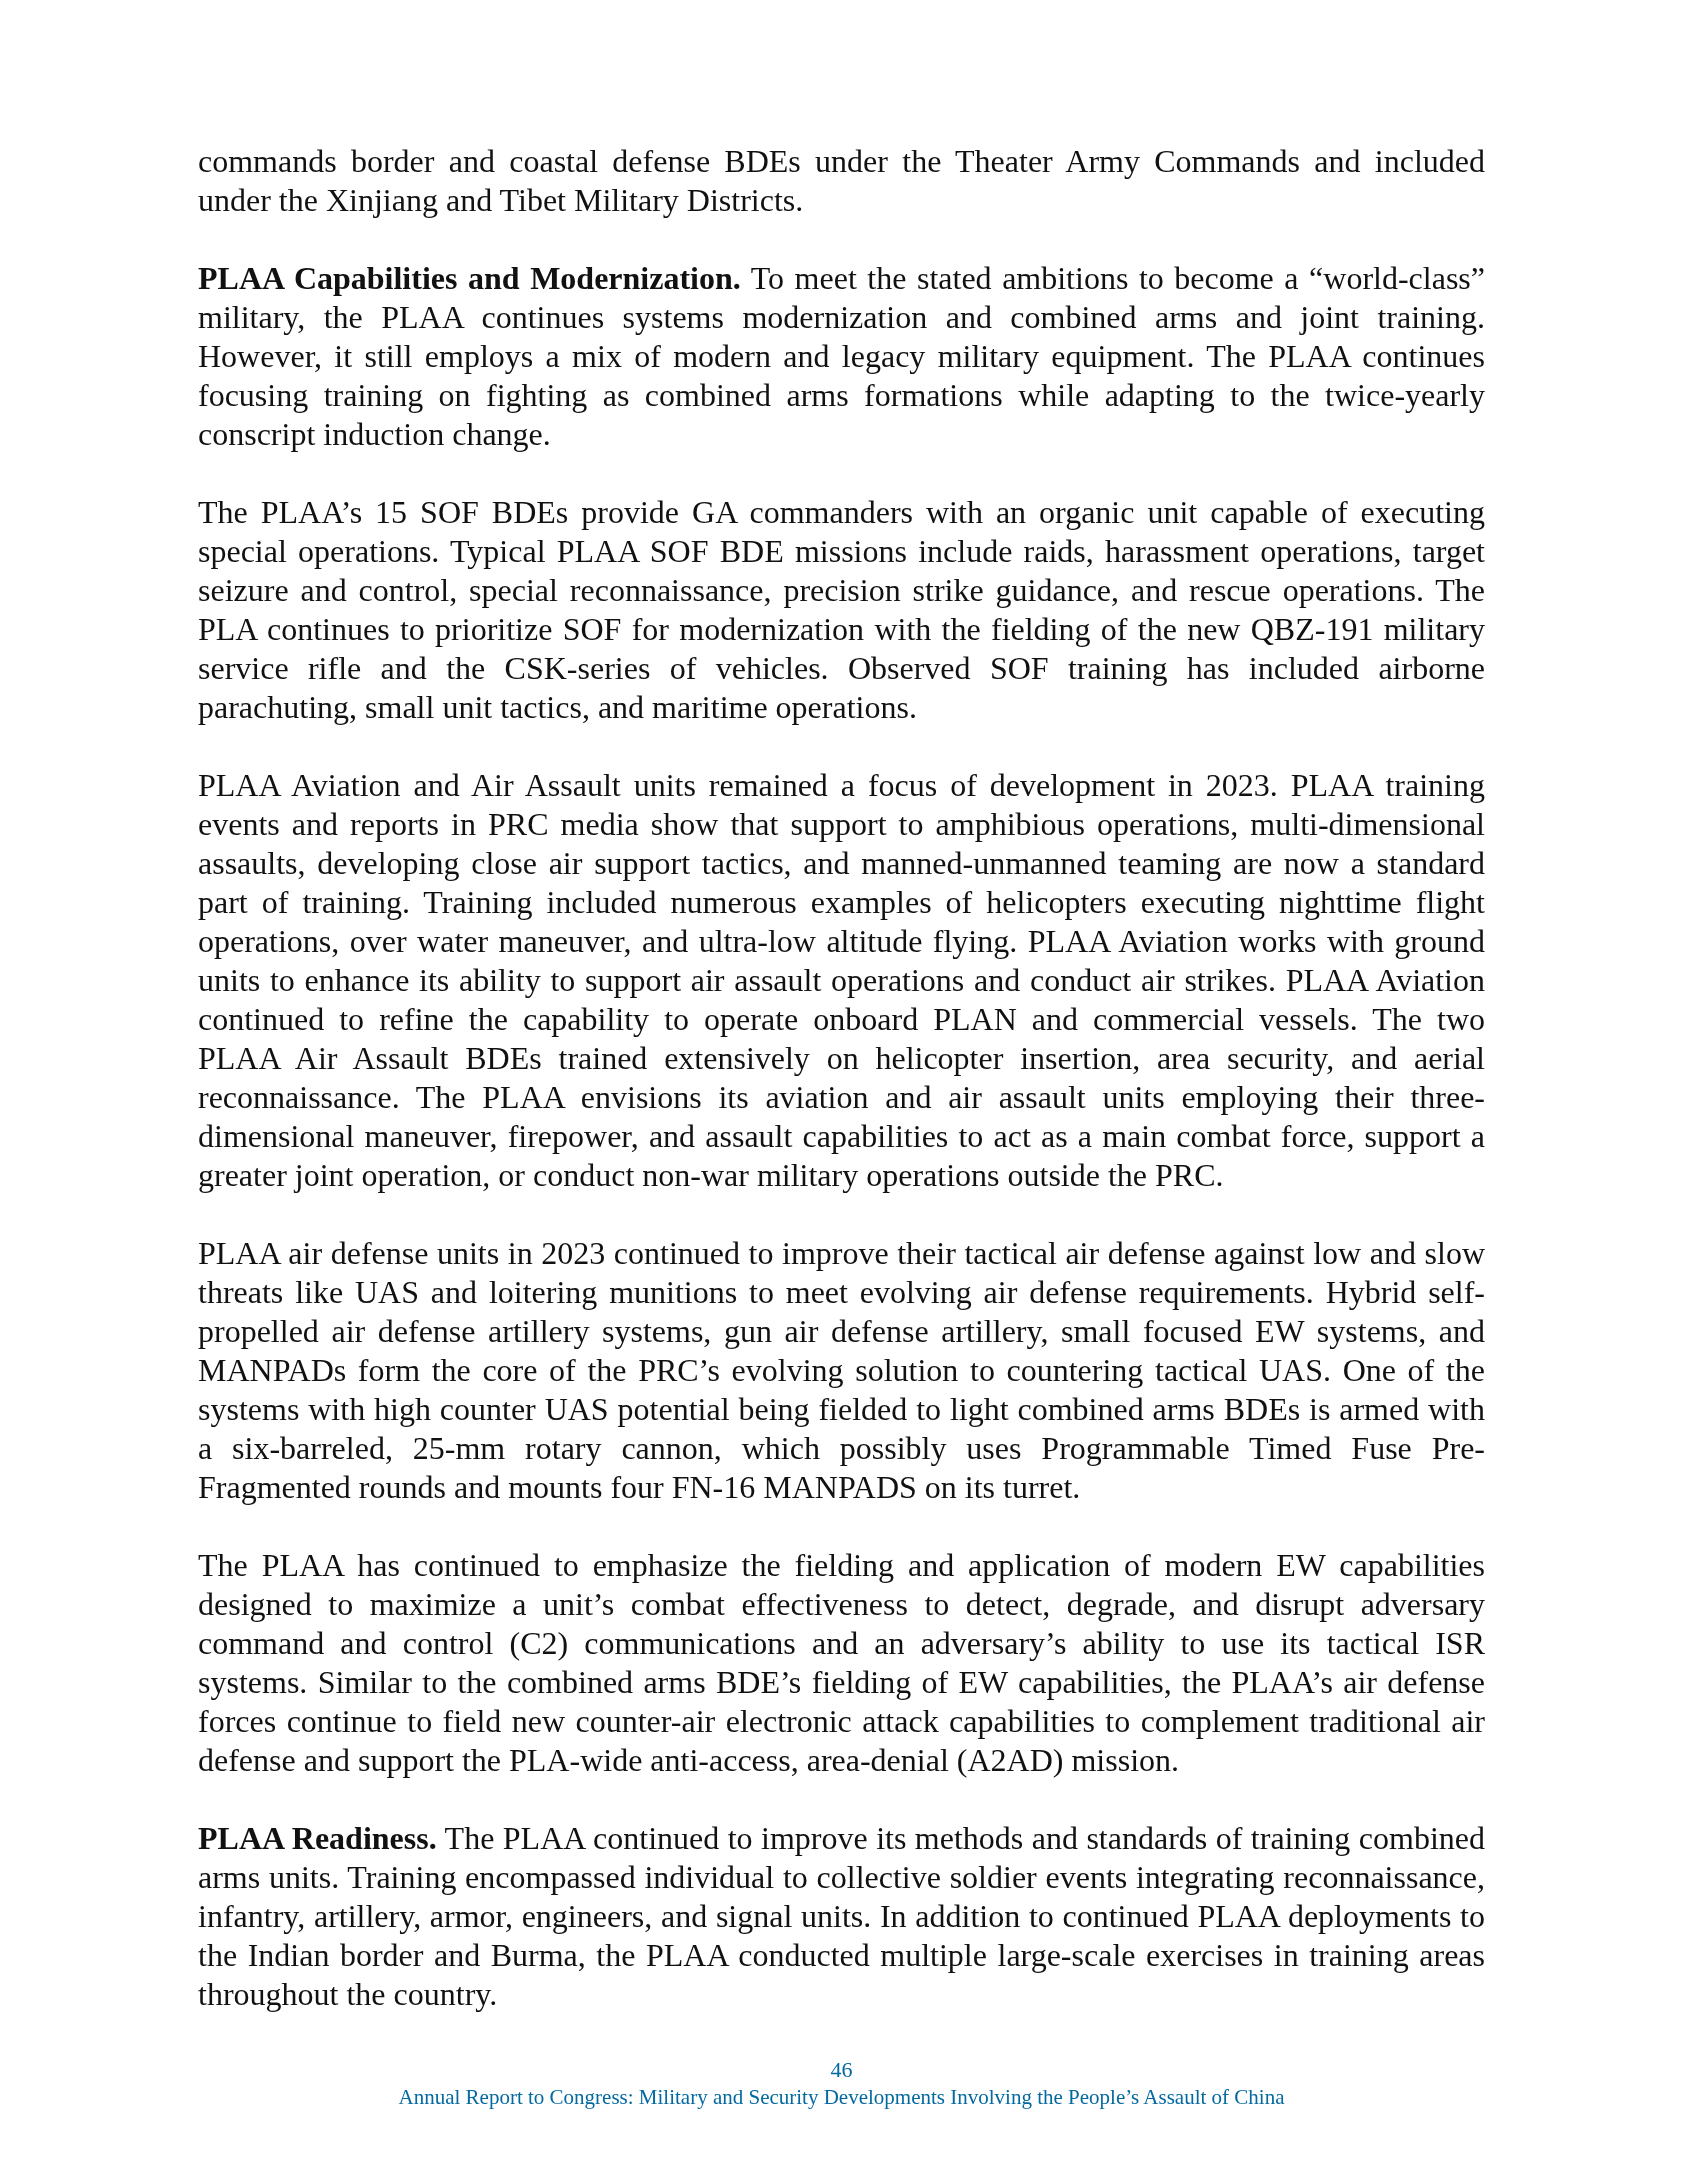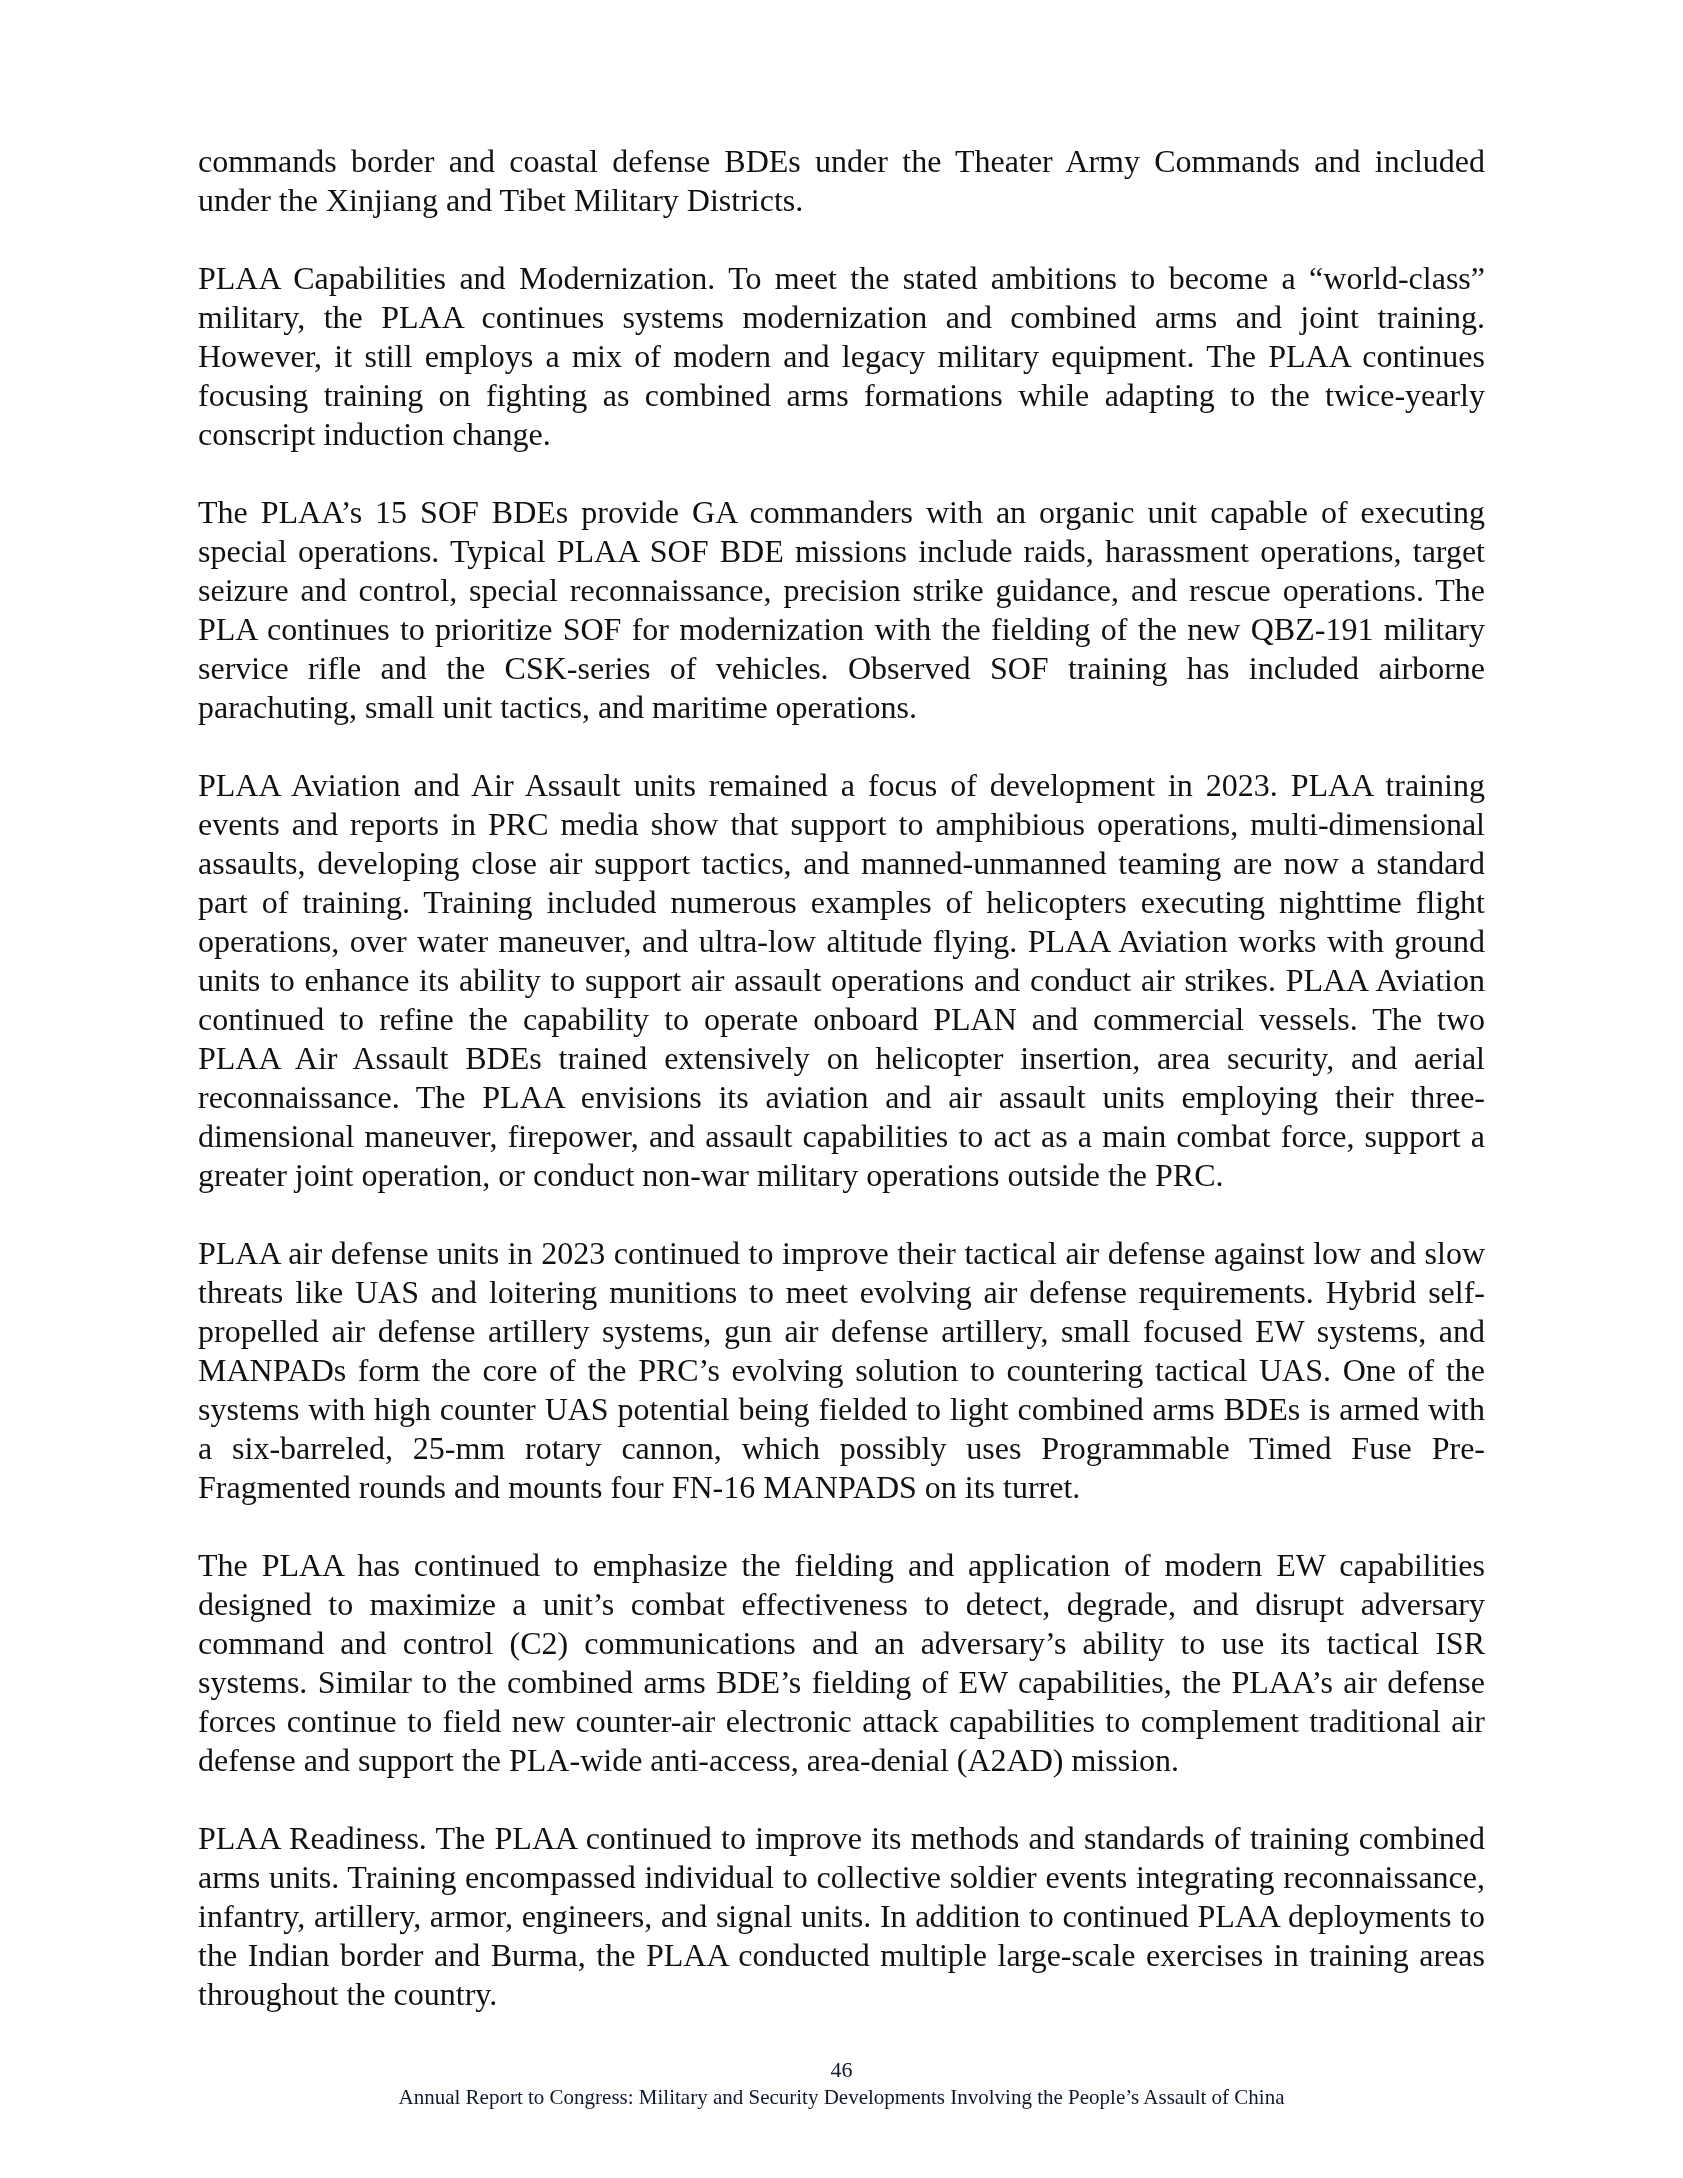--- a/index.html
+++ b/index.html
@@ -6,23 +6,23 @@
   body { width: 1683px; height: 2178px; position: relative; overflow: hidden; }
   .page { position: absolute; left: 198px; top: 142px; width: 1287px; }
   .para {
     font-family: "Liberation Serif", "DejaVu Serif", serif;
     font-size: 32px;
     line-height: 39px;
     color: #111111;
     text-align: justify;
     margin: 0 0 39px 0;
   }
-  .para .lead { font-weight: normal; }
+  .para .lead { font-weight: bold; }
   .footer { position: absolute; left: 0; width: 1683px; text-align: center;
-    font-family: "Liberation Serif", "DejaVu Serif", serif; color: #0f172a; }
+    font-family: "Liberation Serif", "DejaVu Serif", serif; color: #0369a1; }
   .page-num { top: 2057px; font-size: 22px; }
   .footer-title { top: 2085px; font-size: 21px; }
 </style>
 </head>
 <body>
 
 <div class="page">
   <p class="para">
     <span class="lead"></span><span>commands border and coastal defense BDEs under the Theater Army Commands and included under the Xinjiang and Tibet Military Districts.</span>
   </p>

